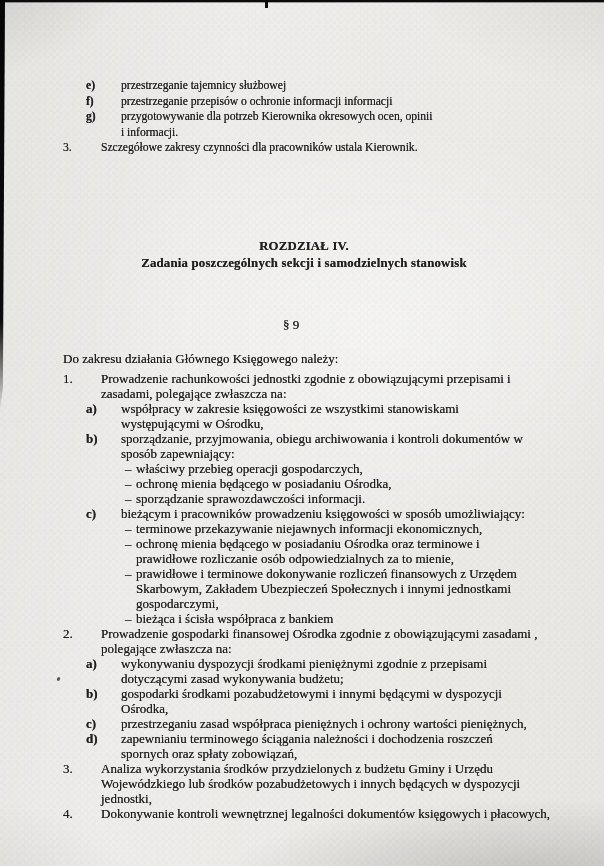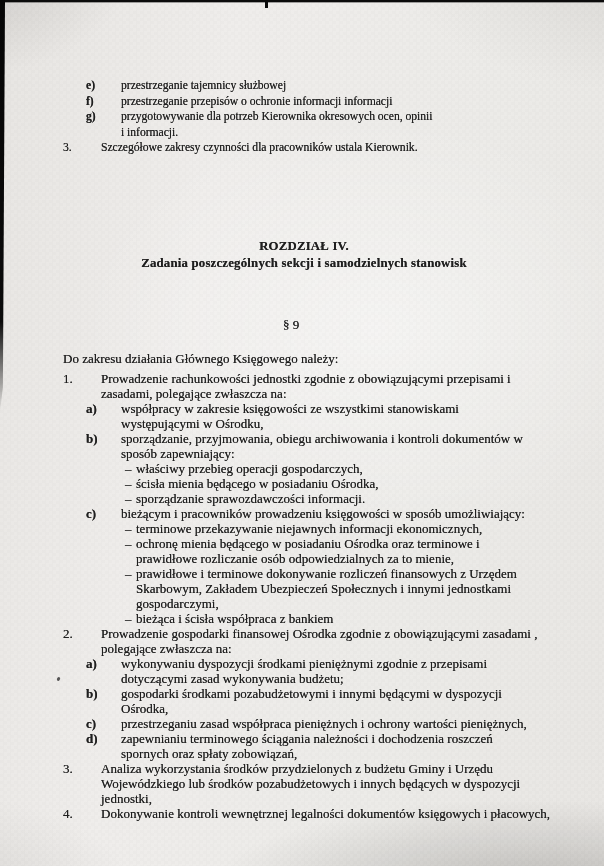--- a/index.html
+++ b/index.html
@@ -69,21 +69,21 @@
 
     <div class="block para-mark">§ 9</div>
 
     <div class="block main">
       <div class="lead">Do zakresu działania Głównego Księgowego należy:</div>
       <div id="items-list">
           <div class="row number"><span class="lbl">1.</span><span class="txt">Prowadzenie rachunkowości jednostki zgodnie z obowiązującymi przepisami i<br>zasadami, polegające zwłaszcza na:</span></div>
           <div class="row letter"><span class="lbl">a)</span><span class="txt">współpracy w zakresie księgowości ze wszystkimi stanowiskami<br>występującymi w Ośrodku,</span></div>
           <div class="row letter"><span class="lbl">b)</span><span class="txt">sporządzanie, przyjmowania, obiegu archiwowania i kontroli dokumentów w<br>sposób zapewniający:</span></div>
           <div class="row dash"><span class="lbl">–</span><span class="txt">właściwy przebieg operacji gospodarczych,</span></div>
-          <div class="row dash"><span class="lbl">–</span><span class="txt">ścisła mienia będącego w posiadaniu Ośrodka,</span></div>
+          <div class="row dash"><span class="lbl">–</span><span class="txt">ochronę mienia będącego w posiadaniu Ośrodka,</span></div>
           <div class="row dash"><span class="lbl">–</span><span class="txt">sporządzanie sprawozdawczości informacji.</span></div>
           <div class="row letter"><span class="lbl">c)</span><span class="txt">bieżącym i pracowników prowadzeniu księgowości w sposób umożliwiający:</span></div>
           <div class="row dash"><span class="lbl">–</span><span class="txt">terminowe przekazywanie niejawnych informacji ekonomicznych,</span></div>
           <div class="row dash"><span class="lbl">–</span><span class="txt">ochronę mienia będącego w posiadaniu Ośrodka oraz terminowe i<br>prawidłowe rozliczanie osób odpowiedzialnych za to mienie,</span></div>
           <div class="row dash"><span class="lbl">–</span><span class="txt">prawidłowe i terminowe dokonywanie rozliczeń finansowych z Urzędem<br>Skarbowym, Zakładem Ubezpieczeń Społecznych i innymi jednostkami<br>gospodarczymi,</span></div>
           <div class="row dash"><span class="lbl">–</span><span class="txt">bieżąca i ścisła współpraca z bankiem</span></div>
           <div class="row number"><span class="lbl">2.</span><span class="txt">Prowadzenie gospodarki finansowej Ośrodka zgodnie  z obowiązującymi zasadami ,<br>polegające zwłaszcza na:</span></div>
           <div class="row letter"><span class="lbl">a)</span><span class="txt">wykonywaniu dyspozycji środkami pieniężnymi zgodnie z przepisami<br>dotyczącymi zasad wykonywania budżetu;</span><span class="margin-mark"></span></div>
           <div class="row letter"><span class="lbl">b)</span><span class="txt">gospodarki środkami pozabudżetowymi i innymi będącymi w dyspozycji<br>Ośrodka,</span></div>
           <div class="row letter"><span class="lbl">c)</span><span class="txt">przestrzeganiu zasad współpraca pieniężnych i ochrony wartości pieniężnych,</span></div>

